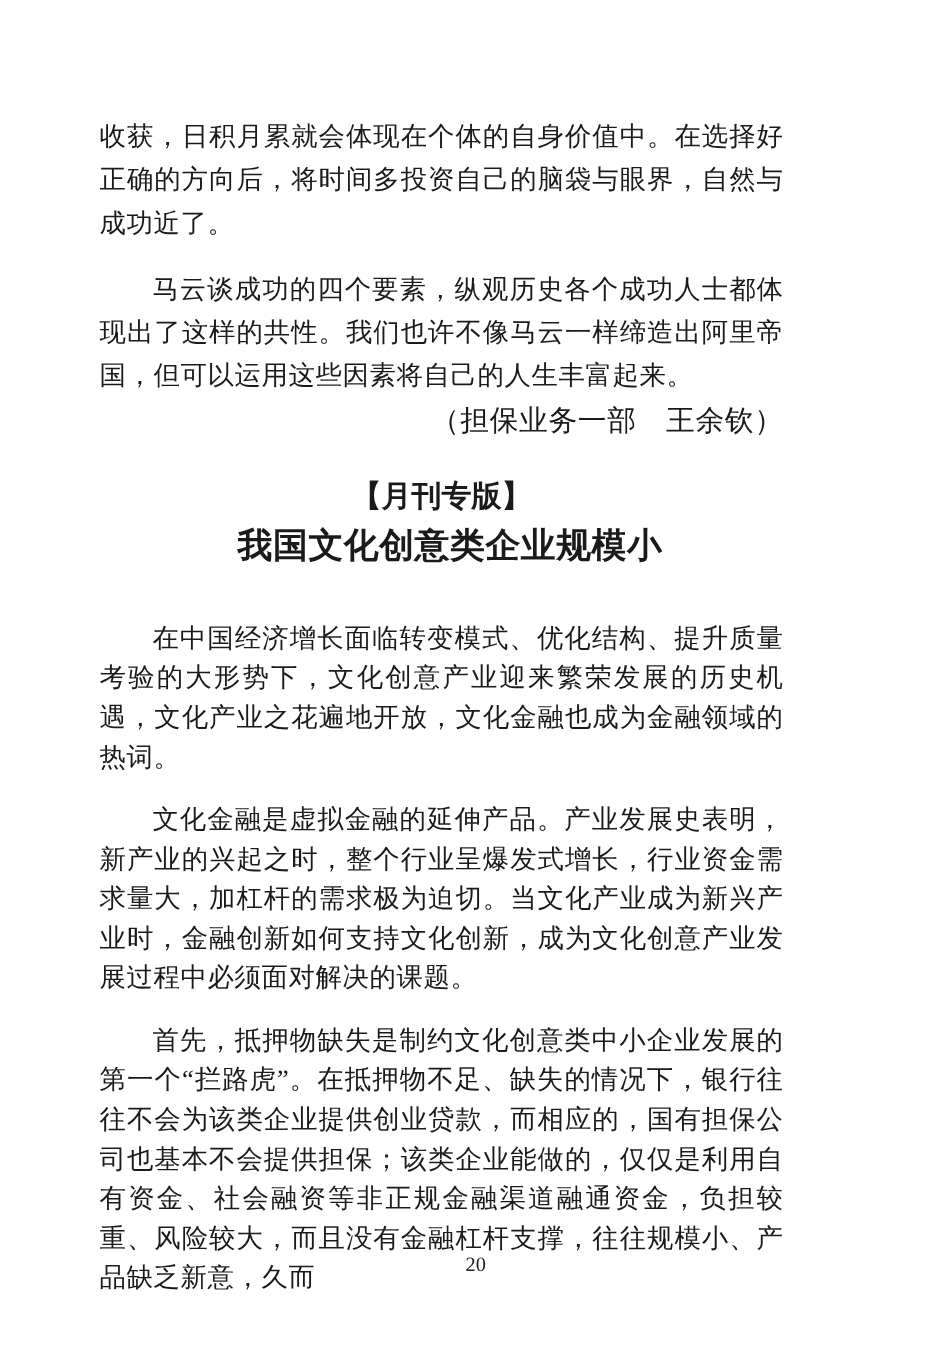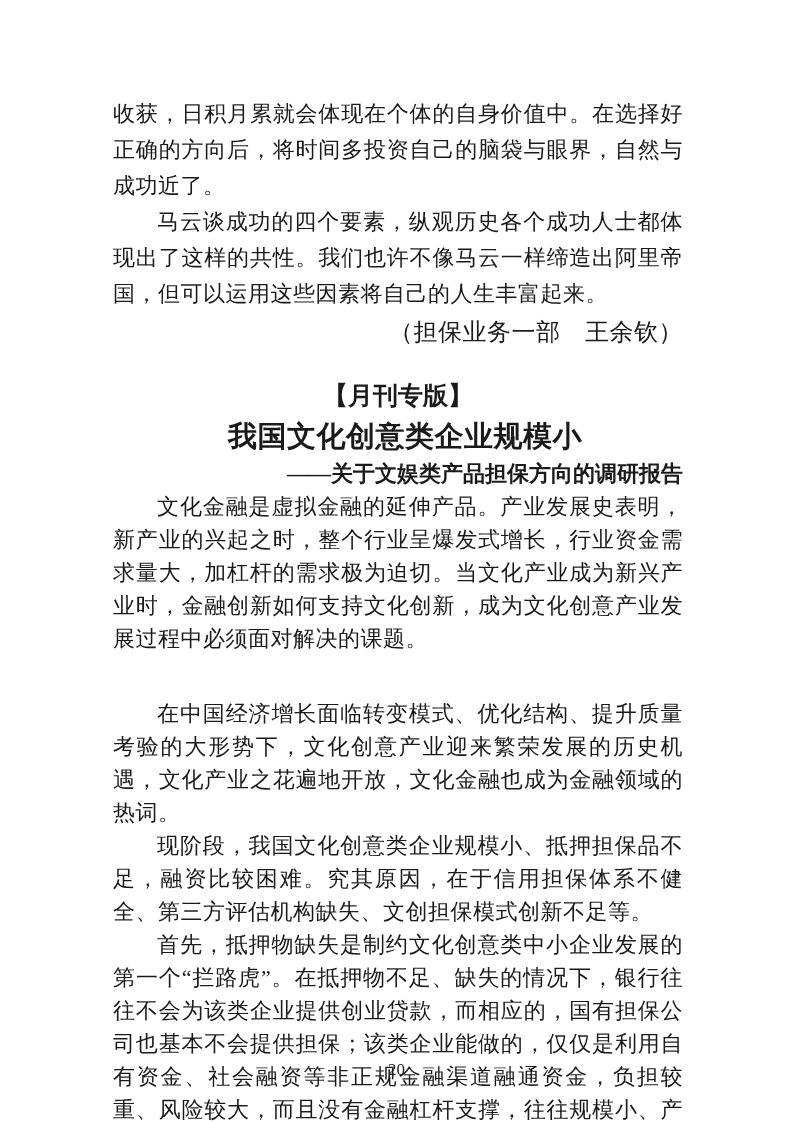--- a/index.html
+++ b/index.html
@@ -6,41 +6,42 @@
     margin: 0;
     padding: 0;
     background: #ffffff;
   }
   .page {
     position: relative;
     width: 793px;
     height: 1122px;
     background: #ffffff;
     box-sizing: border-box;
-    padding: 96px 110px 0 113px;
+    padding: 96px 110px 0 83px;
     overflow: hidden;
     font-family: "Liberation Serif", "DejaVu Serif", serif;
     color: #1a1a1a;
   }
   .body-text {
     width: 570px;
   }
   .para {
     margin: 0;
     font-size: 22px;
     line-height: 36px;
     text-align: justify;
     text-justify: inter-ideograph;
     letter-spacing: 0.5px;
   }
   .para.tight {
     line-height: 33px;
   }
   .indent {
     text-indent: 2em;
+    margin-top: 19px;
   }
   .attribution {
     text-align: right;
     margin-top: 2px;
     font-size: 24px;
     line-height: 36px;
   }
   .section-tag {
     margin: 30px 0 0 0;
     font-size: 25px;
@@ -65,21 +66,21 @@
     line-height: 32px;
     font-weight: bold;
     font-family: "Liberation Serif", "DejaVu Serif", serif;
   }
   .section-body-first {
     margin-top: 42px;
   }
   .page-footer {
     position: absolute;
     left: 0;
-    bottom: 42px;
+    bottom: 58px;
     width: 100%;
     text-align: center;
     font-size: 17px;
     font-family: "Liberation Serif", "DejaVu Serif", serif;
     color: #222222;
   }
 </style>
 </head>
 <body>
 
@@ -90,27 +91,25 @@
     <p class="para">收获，日积月累就会体现在个体的自身价值中。在选择好正确的方向后，将时间多投资自己的脑袋与眼界，自然与成功近了。</p>
 
     <p class="para indent">马云谈成功的四个要素，纵观历史各个成功人士都体现出了这样的共性。我们也许不像马云一样缔造出阿里帝国，但可以运用这些因素将自己的人生丰富起来。</p>
 
     <p class="para attribution">（担保业务一部　王余钦）</p>
 
     <h2 class="section-tag">【月刊专版】</h2>
 
     <h1 class="article-title">我国文化创意类企业规模小</h1>
 
-    <h3 class="article-subtitle">——关于文娱类产品担保方向的调研报告</h3>
+
+    <p class="para tight indent section-body-first">在中国经济增长面临转变模式、优化结构、提升质量考验的大形势下，文化创意产业迎来繁荣发展的历史机遇，文化产业之花遍地开放，文化金融也成为金融领域的热词。</p>
 
     <p class="para tight indent">文化金融是虚拟金融的延伸产品。产业发展史表明，新产业的兴起之时，整个行业呈爆发式增长，行业资金需求量大，加杠杆的需求极为迫切。当文化产业成为新兴产业时，金融创新如何支持文化创新，成为文化创意产业发展过程中必须面对解决的课题。</p>
 
-    <p class="para tight indent section-body-first">在中国经济增长面临转变模式、优化结构、提升质量考验的大形势下，文化创意产业迎来繁荣发展的历史机遇，文化产业之花遍地开放，文化金融也成为金融领域的热词。</p>
-
-    <p class="para tight indent">现阶段，我国文化创意类企业规模小、抵押担保品不足，融资比较困难。究其原因，在于信用担保体系不健全、第三方评估机构缺失、文创担保模式创新不足等。</p>
 
     <p class="para tight indent">首先，抵押物缺失是制约文化创意类中小企业发展的第一个“拦路虎”。在抵押物不足、缺失的情况下，银行往往不会为该类企业提供创业贷款，而相应的，国有担保公司也基本不会提供担保；该类企业能做的，仅仅是利用自有资金、社会融资等非正规金融渠道融通资金，负担较重、风险较大，而且没有金融杠杆支撑，往往规模小、产品缺乏新意，久而</p>
 
   </div>
 
   <div class="page-footer">20</div>
 
 </div>
 
 </body></html>

